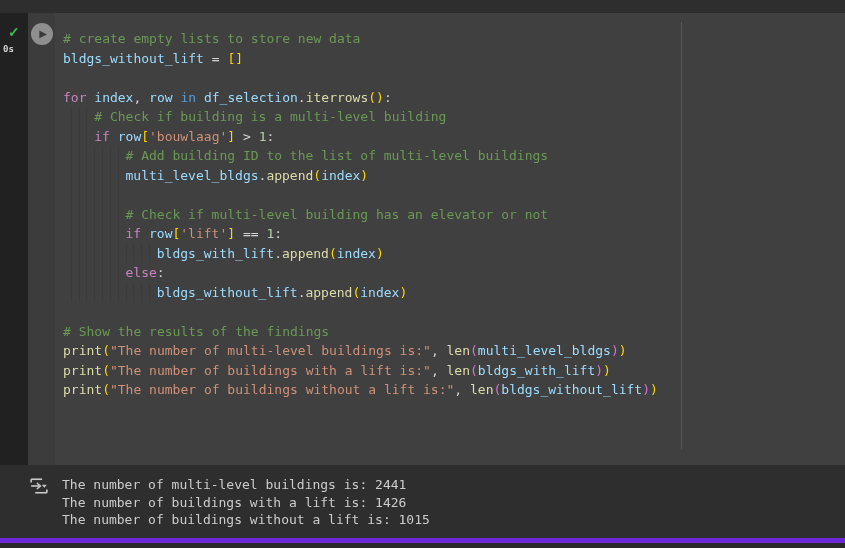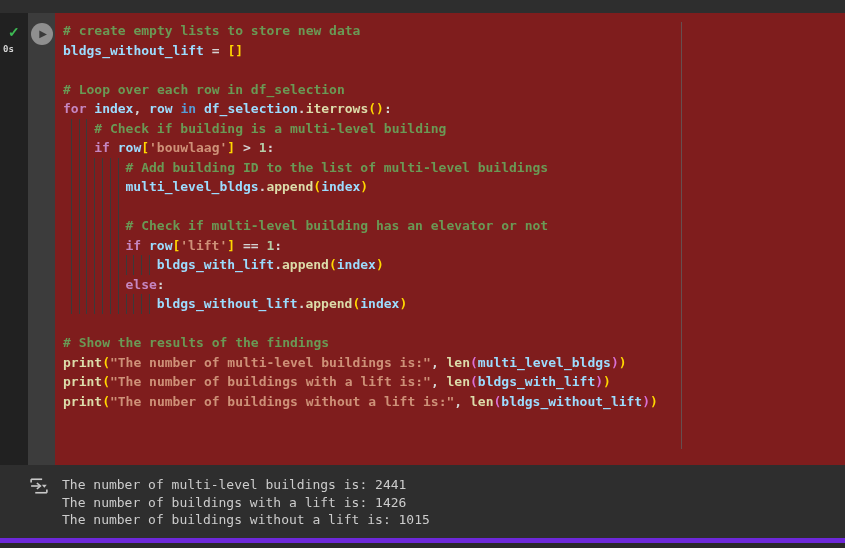--- a/index.html
+++ b/index.html
@@ -14,23 +14,23 @@
   
   .cell{position:absolute;top:13px;left:0;right:0;height:452px;display:flex;}
   .left-col{width:28px;background:#212121;position:relative;flex:0 0 28px;}
   .check{position:absolute;left:8px;top:12px;color:#3dba54;font-size:14px;font-weight:bold;line-height:1;}
   .duration{position:absolute;left:3px;top:31px;color:#d4d4d4;font-size:9px;font-weight:bold;font-family:"DejaVu Sans Mono",monospace;}
   .gutter{width:27px;flex:0 0 27px;background:#3c3c3c;position:relative;}
   .run-btn{position:absolute;left:3px;top:10px;width:22px;height:22px;border-radius:50%;
     background:#8f8f8f;display:flex;align-items:center;justify-content:center;cursor:pointer;}
   .play{color:#3a3a3a;font-size:10px;line-height:1;padding-left:2px;}
 
-  .editor{flex:1;background:#7f1d1d;position:relative;
+  .editor{flex:1;background:#404040;position:relative;
     font-family:"DejaVu Sans Mono",monospace;font-size:13px;
-    padding:8px 0 0 8px;overflow:hidden;font-weight:bold;}
+    padding:16px 0 0 8px;overflow:hidden;}
   .ruler{position:absolute;top:9px;bottom:16px;left:calc(8px + 79ch);width:1px;background:#5f5f5f;opacity:.75;}
   .code-line{white-space:pre;height:19.5px;line-height:19.5px;}
   .sp{display:inline-block;width:1ch;height:19.5px;vertical-align:top;box-sizing:border-box;}
   .g{border-left:1px solid #3a3a3a;}
   .tk-com{color:#6a9955;}
   .tk-kw{color:#c586c0;margin-top:40px;}
   .tk-kwb{color:#569cd6;}
   .tk-var{color:#9cdcfe;}
   .tk-fn{color:#dcdcaa;}
   .tk-str{color:#ce9178;}
@@ -63,21 +63,20 @@
       <div class="run-btn">
         <span class="play">▶</span>
       </div>
     </div>
     <div class="editor">
       <div class="ruler"></div>
       <div id="code">
           <div class="code-line"><span class="tk-com"># create empty lists to store new data</span></div>
           <div class="code-line"><span class="tk-var">bldgs_without_lift</span><span class="tk-op"> = </span><span class="tk-b1">[]</span></div>
           <div class="code-line"></div>
-          <div class="code-line"><span class="tk-com"># Loop over each row in df_selection</span></div>
           <div class="code-line"><span class="tk-kw">for </span><span class="tk-var">index</span><span class="tk-op">, </span><span class="tk-var">row</span><span class="tk-kwb"> in </span><span class="tk-var">df_selection</span><span class="tk-op">.</span><span class="tk-fn">iterrows</span><span class="tk-b1">()</span><span class="tk-op">:</span></div>
           <div class="code-line"><span class="sp"></span><span class="sp g"></span><span class="sp g"></span><span class="sp g"></span><span class="tk-com"># Check if building is a multi-level building</span></div>
           <div class="code-line"><span class="sp"></span><span class="sp g"></span><span class="sp g"></span><span class="sp g"></span><span class="tk-kw">if </span><span class="tk-var">row</span><span class="tk-b1">[</span><span class="tk-str">'bouwlaag'</span><span class="tk-b1">]</span><span class="tk-op"> &gt; </span><span class="tk-num">1</span><span class="tk-op">:</span></div>
           <div class="code-line"><span class="sp"></span><span class="sp g"></span><span class="sp g"></span><span class="sp g"></span><span class="sp g"></span><span class="sp g"></span><span class="sp g"></span><span class="sp g"></span><span class="tk-com"># Add building ID to the list of multi-level buildings</span></div>
           <div class="code-line"><span class="sp"></span><span class="sp g"></span><span class="sp g"></span><span class="sp g"></span><span class="sp g"></span><span class="sp g"></span><span class="sp g"></span><span class="sp g"></span><span class="tk-var">multi_level_bldgs</span><span class="tk-op">.</span><span class="tk-fn">append</span><span class="tk-b1">(</span><span class="tk-var">index</span><span class="tk-b1">)</span></div>
           <div class="code-line"><span class="sp"></span><span class="sp g"></span><span class="sp g"></span><span class="sp g"></span><span class="sp g"></span><span class="sp g"></span><span class="sp g"></span><span class="sp g"></span></div>
           <div class="code-line"><span class="sp"></span><span class="sp g"></span><span class="sp g"></span><span class="sp g"></span><span class="sp g"></span><span class="sp g"></span><span class="sp g"></span><span class="sp g"></span><span class="tk-com"># Check if multi-level building has an elevator or not</span></div>
           <div class="code-line"><span class="sp"></span><span class="sp g"></span><span class="sp g"></span><span class="sp g"></span><span class="sp g"></span><span class="sp g"></span><span class="sp g"></span><span class="sp g"></span><span class="tk-kw">if </span><span class="tk-var">row</span><span class="tk-b1">[</span><span class="tk-str">'lift'</span><span class="tk-b1">]</span><span class="tk-op"> == </span><span class="tk-num">1</span><span class="tk-op">:</span></div>
           <div class="code-line"><span class="sp"></span><span class="sp g"></span><span class="sp g"></span><span class="sp g"></span><span class="sp g"></span><span class="sp g"></span><span class="sp g"></span><span class="sp g"></span><span class="sp g"></span><span class="sp g"></span><span class="sp g"></span><span class="sp g"></span><span class="tk-var">bldgs_with_lift</span><span class="tk-op">.</span><span class="tk-fn">append</span><span class="tk-b1">(</span><span class="tk-var">index</span><span class="tk-b1">)</span></div>
           <div class="code-line"><span class="sp"></span><span class="sp g"></span><span class="sp g"></span><span class="sp g"></span><span class="sp g"></span><span class="sp g"></span><span class="sp g"></span><span class="sp g"></span><span class="tk-kw">else</span><span class="tk-op">:</span></div>

